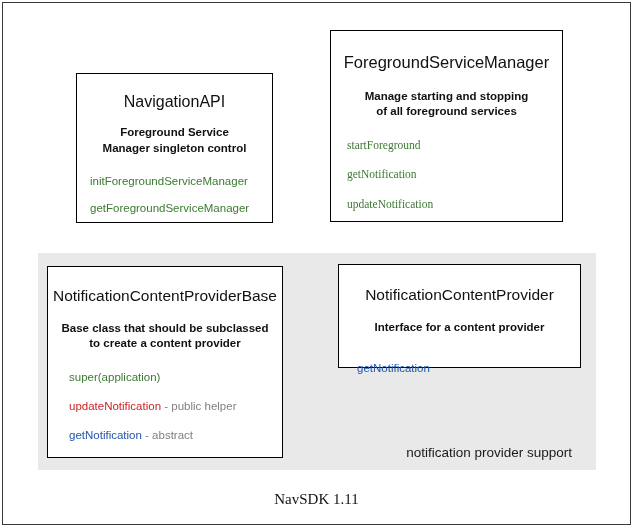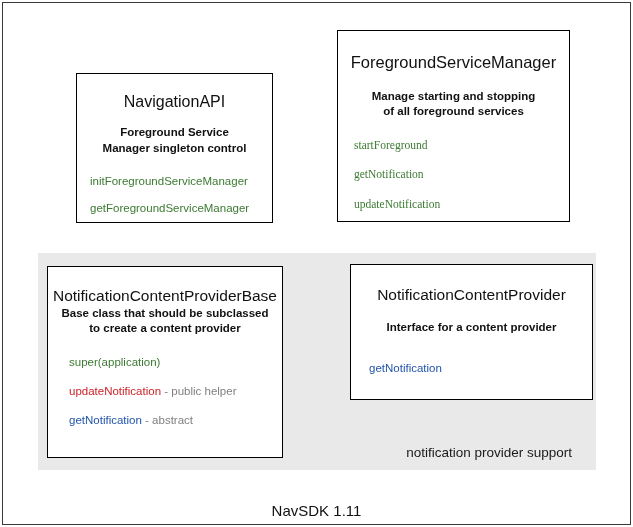--- a/index.html
+++ b/index.html
@@ -86,52 +86,53 @@
   
   #box-navigation-api {
     left: 76px;  top: 73px;  width: 197px; height: 150px;
   }
   #box-navigation-api .class-title { margin-top: 18px; }
   #box-navigation-api .class-desc  { margin-top: 14px; }
   #box-navigation-api .members     { margin-left: 13px; margin-top: 18px; }
   #box-navigation-api .member      { margin-bottom: 12px; }
 
   #box-foreground-service-manager {
-    left: 337px; top: 30px;  width: 233px; height: 192px;
+    left: 330px; top: 30px;  width: 233px; height: 192px;
   }
   #box-foreground-service-manager .class-title { margin-top: 22px; font-size: 16.5px; }
   #box-foreground-service-manager .class-desc  { margin-top: 16px; }
   #box-foreground-service-manager .members     { margin-left: 16px; margin-top: 18px; }
   #box-foreground-service-manager .member      { margin-bottom: 15px; font-family: Liberation Serif, serif; }
 
   #box-notification-content-provider-base {
     left: 47px;  top: 266px; width: 236px; height: 192px;
   }
   #box-notification-content-provider-base .class-title { margin-top: 20px; font-size: 15.5px; }
-  #box-notification-content-provider-base .class-desc  { }
+  #box-notification-content-provider-base .class-desc  { margin-top: 15px; }
   #box-notification-content-provider-base .members     { margin-left: 21px; margin-top: 18px; }
   #box-notification-content-provider-base .member      { margin-bottom: 15px; }
 
   #box-notification-content-provider {
-    left: 338px; top: 264px; width: 243px; height: 136px; margin-left: 12px;
+    left: 338px; top: 264px; width: 243px; height: 104px;
   }
   #box-notification-content-provider .class-title { margin-top: 21px; font-size: 15.5px; }
   #box-notification-content-provider .class-desc  { margin-top: 15px; }
   #box-notification-content-provider .members     { margin-left: 18px; margin-top: 26px; }
   #box-notification-content-provider .member      { margin-bottom: 10px; }
 
   
   .footer-caption {
     position: absolute;
     left: 0;
-    top: 502px;
+    top: 491px;
     width: 633px;
     text-align: center;
     font-size: 15px;
     color: #111111;
+    font-family: Liberation Serif, serif;
   }
 </style>
 </head>
 <body>
 
 <div id="canvas">
 
   <div class="outer-frame"></div>
 
   <div class="group-panel">

